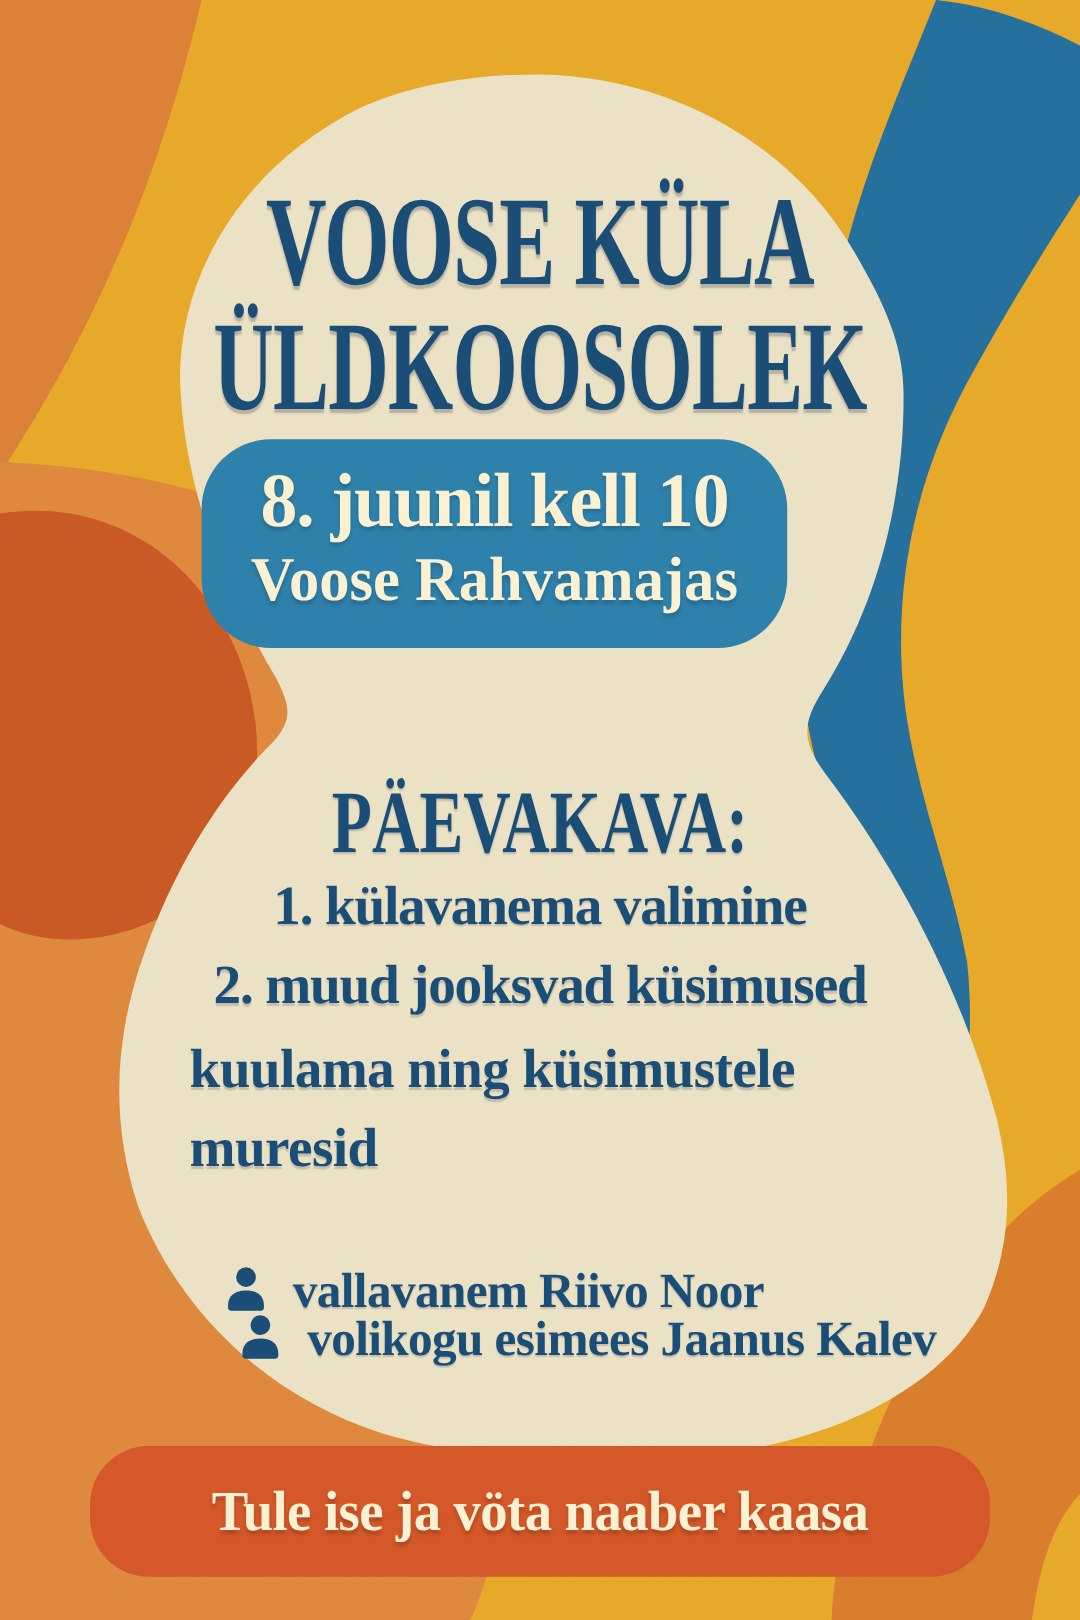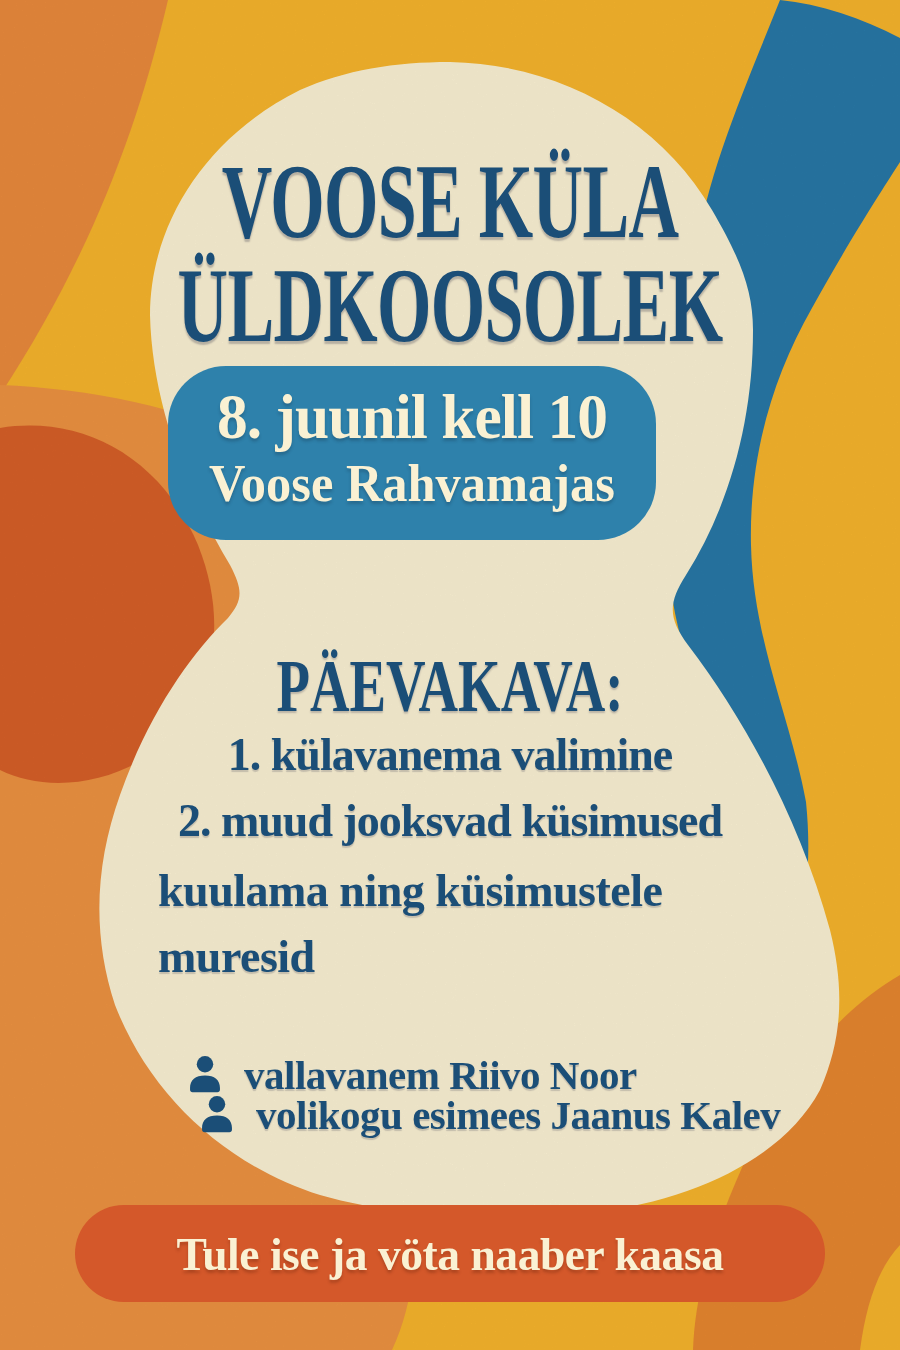--- a/index.html
+++ b/index.html
@@ -59,21 +59,21 @@
   .speaker{
     display:flex;align-items:center;gap:16px;height:54px;
     color:var(--navy,#1b4e77);font-size:41px;font-weight:700;letter-spacing:-0.5px;
     text-shadow:0 2px 1px rgba(45,45,70,0.2);white-space:nowrap;
   }
   .speaker svg{flex:0 0 auto;display:block;}
   .speaker.s1{left:182px;top:1048px;}
   .speaker.s2{left:194px;top:1088px;}
 
   .banner{
-    left:75px;top:1205px;width:750px;height:97px;border-radius:49px;
+    left:75px;top:1205px;width:750px;height:109px;border-radius:49px;
     background:var(--banner-orange,#d4582a);
     display:flex;align-items:center;justify-content:center;
     color:var(--cream,#faf1d3);font-size:47px;font-weight:800;letter-spacing:-0.5px;
     text-shadow:0 3px 3px rgba(90,30,10,0.3);
   }
   .banner span{transform:scaleX(0.97);}
 </style>
 </head>
 <body>
 

